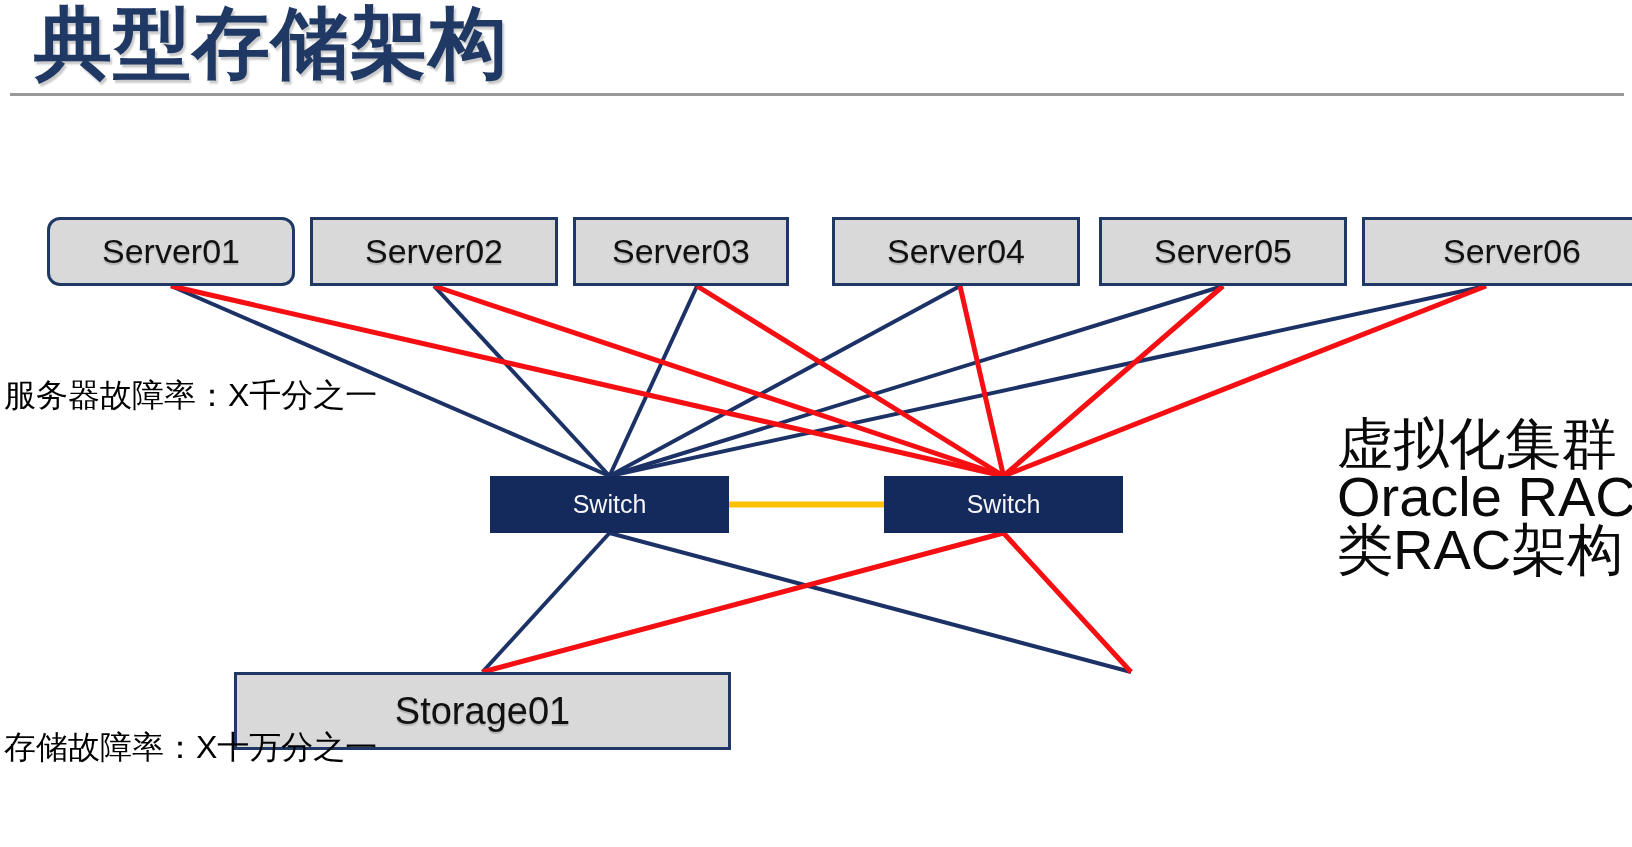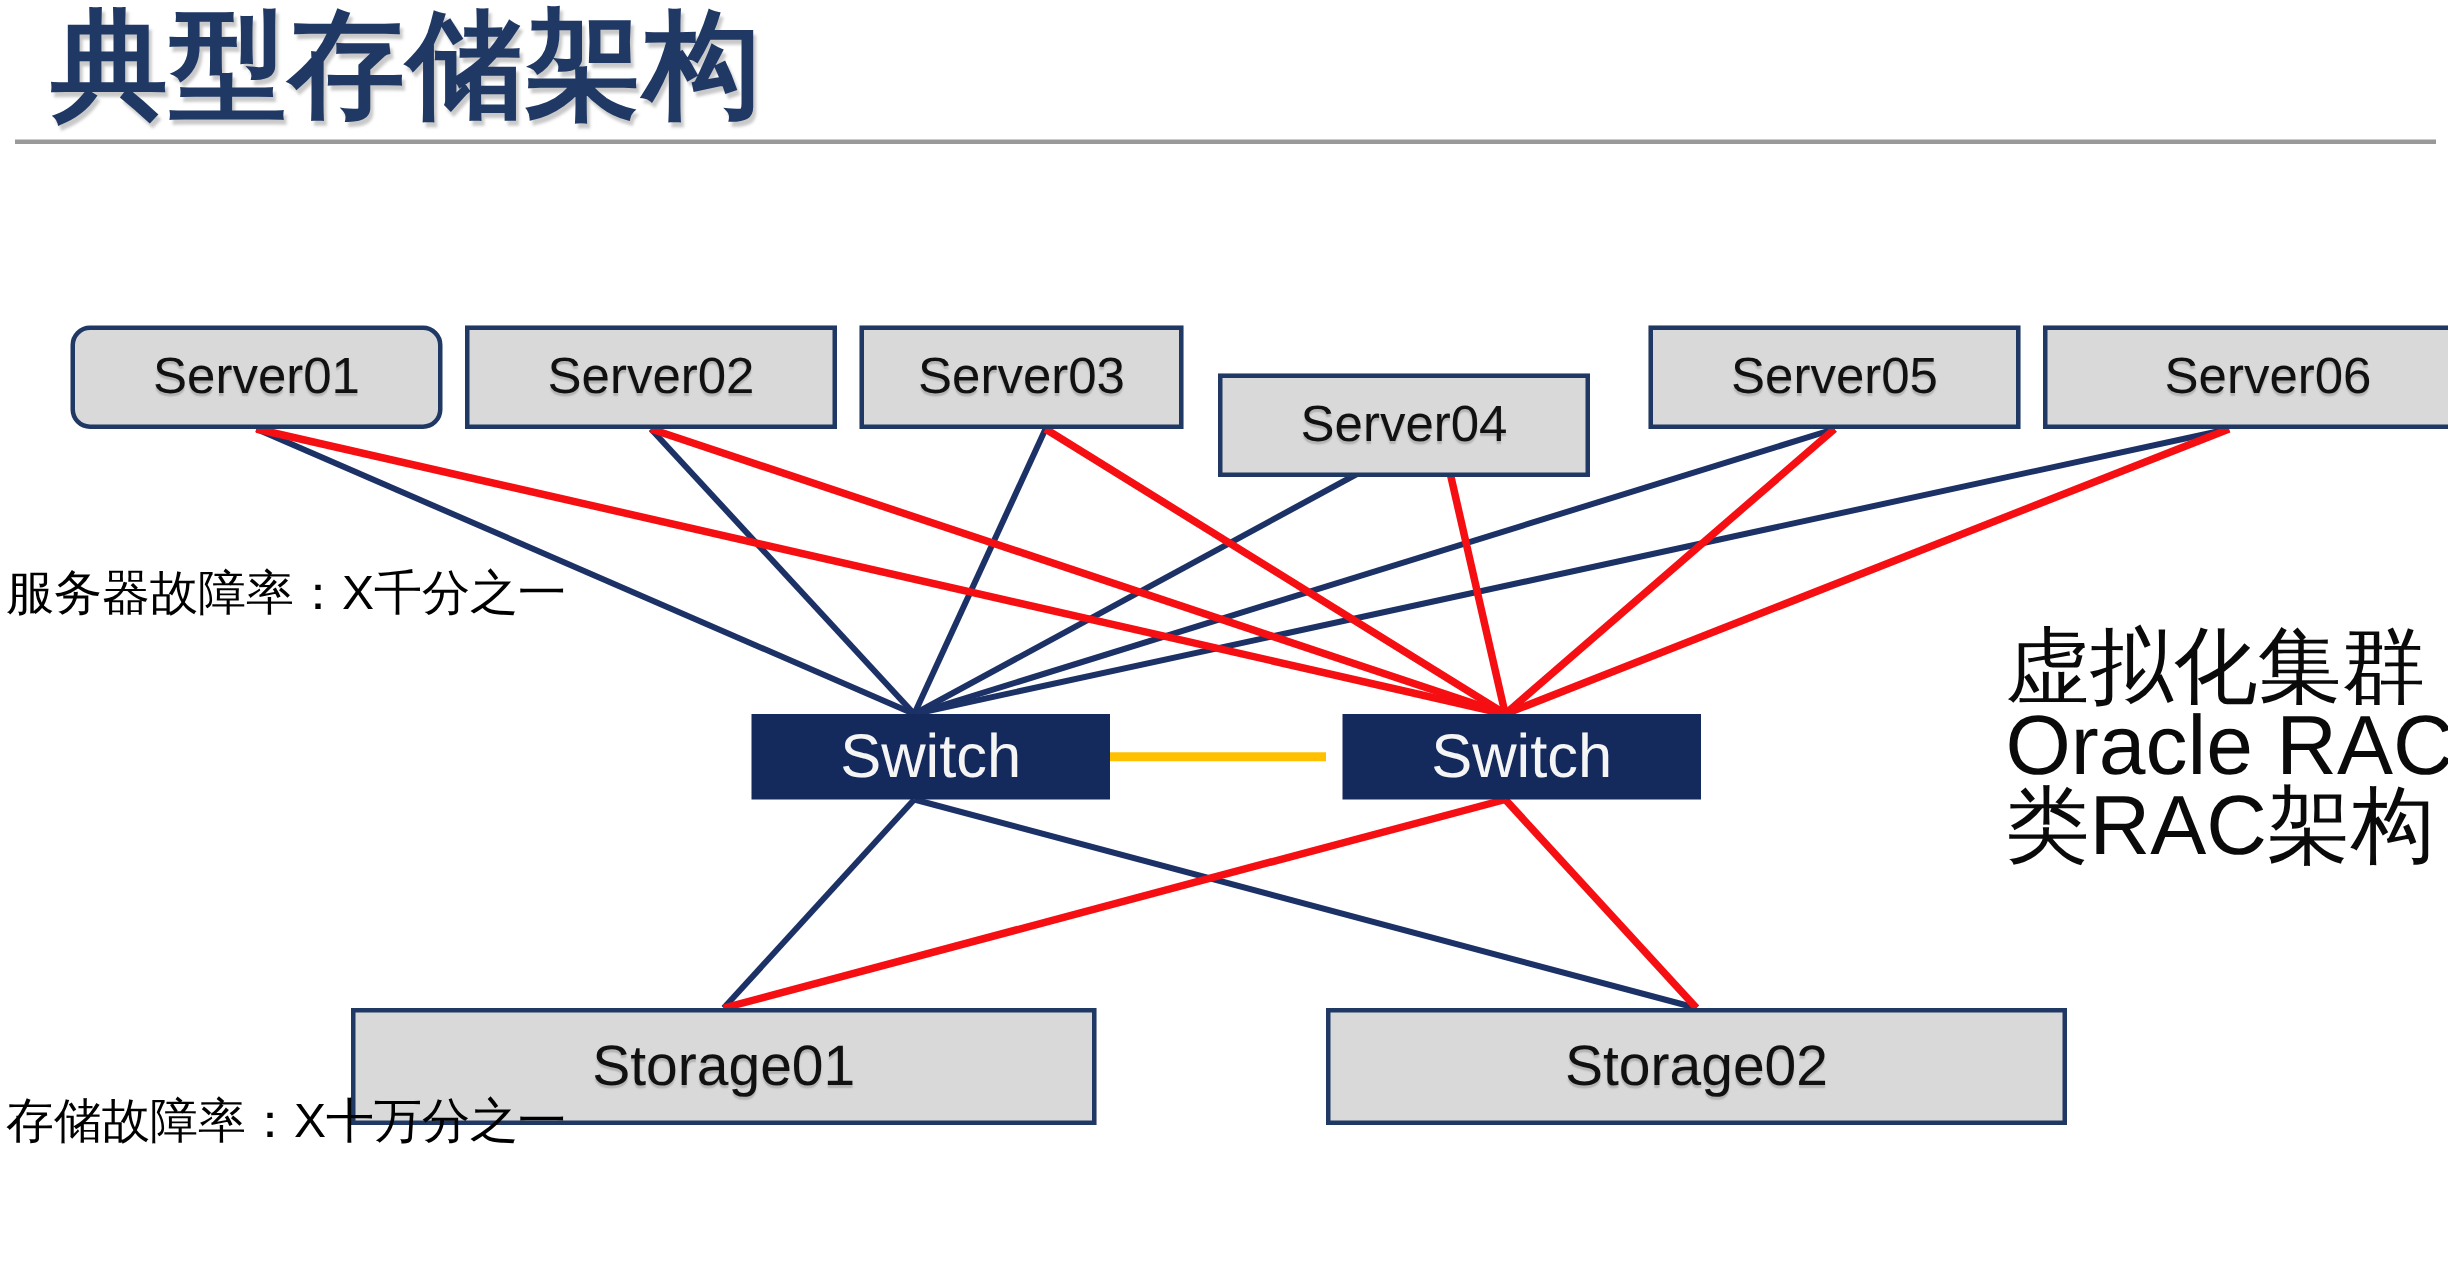--- a/index.html
+++ b/index.html
@@ -17,25 +17,25 @@
   #wires{position:absolute;left:0;top:0;width:1632px;height:847px;z-index:1;}
   .node{
     position:absolute;box-sizing:border-box;z-index:2;
     display:flex;align-items:center;justify-content:center;
     color:#111111;white-space:nowrap;
   }
   .grabox{background:#D9D9D9;border:3px solid #1F3864;}
   .grabox span{text-shadow:0 2px 1px rgba(110,110,110,0.35);}
   .server{font-size:34px;}
   .storage{font-size:38px;}
-  .switch{background:#14295C;color:#F5F5F5;font-size:41px;margin-left:11px;}
+  .switch{background:#14295C;color:#F5F5F5;font-size:25px;}
   #server01{left:47px;  top:217px;width:248px;height:69px;border-radius:13px;}
   #server02{left:310px; top:217px;width:248px;height:69px;}
   #server03{left:573px; top:217px;width:216px;height:69px;}
-  #server04{left:812px; top:217px;width:248px;height:69px;margin-top:32px;}
+  #server04{left:832px; top:217px;width:248px;height:69px;}
   #server05{left:1099px;top:217px;width:248px;height:69px;}
   #server06{left:1362px;top:217px;width:300px;height:69px;}
   #switch-a{left:490px;top:476px;width:239px;height:57px;}
   #switch-b{left:884px;top:476px;width:239px;height:57px;}
   #storage01{left:234px;top:672px;width:497px;height:78px;}
   #storage02{left:884px;top:672px;width:494px;height:78px;}
   .side-label{position:absolute;left:4px;font-size:32px;color:#000000;white-space:nowrap;z-index:2;}
   #server-failure-label{top:374px;}
   #storage-failure-label{top:726px;}
   .right-note{position:absolute;left:1337px;top:417px;font-size:56px;line-height:53px;color:#0a0a0a;z-index:2;white-space:nowrap;}
@@ -89,23 +89,20 @@
   <div class="node switch" id="switch-a">
     <span>Switch</span>
   </div>
   <div class="node switch" id="switch-b">
     <span>Switch</span>
   </div>
 
   <div class="node grabox storage" id="storage01">
     <span>Storage01</span>
   </div>
-  <div class="node grabox storage" id="storage02">
-    <span>Storage02</span>
-  </div>
 
   <div class="side-label" id="server-failure-label">服务器故障率：X千分之一</div>
   <div class="side-label" id="storage-failure-label">存储故障率：X十万分之一</div>
 
   <div class="right-note">
     <div>虚拟化集群</div>
     <div>Oracle RAC</div>
     <div>类RAC架构</div>
   </div>
 </div>

